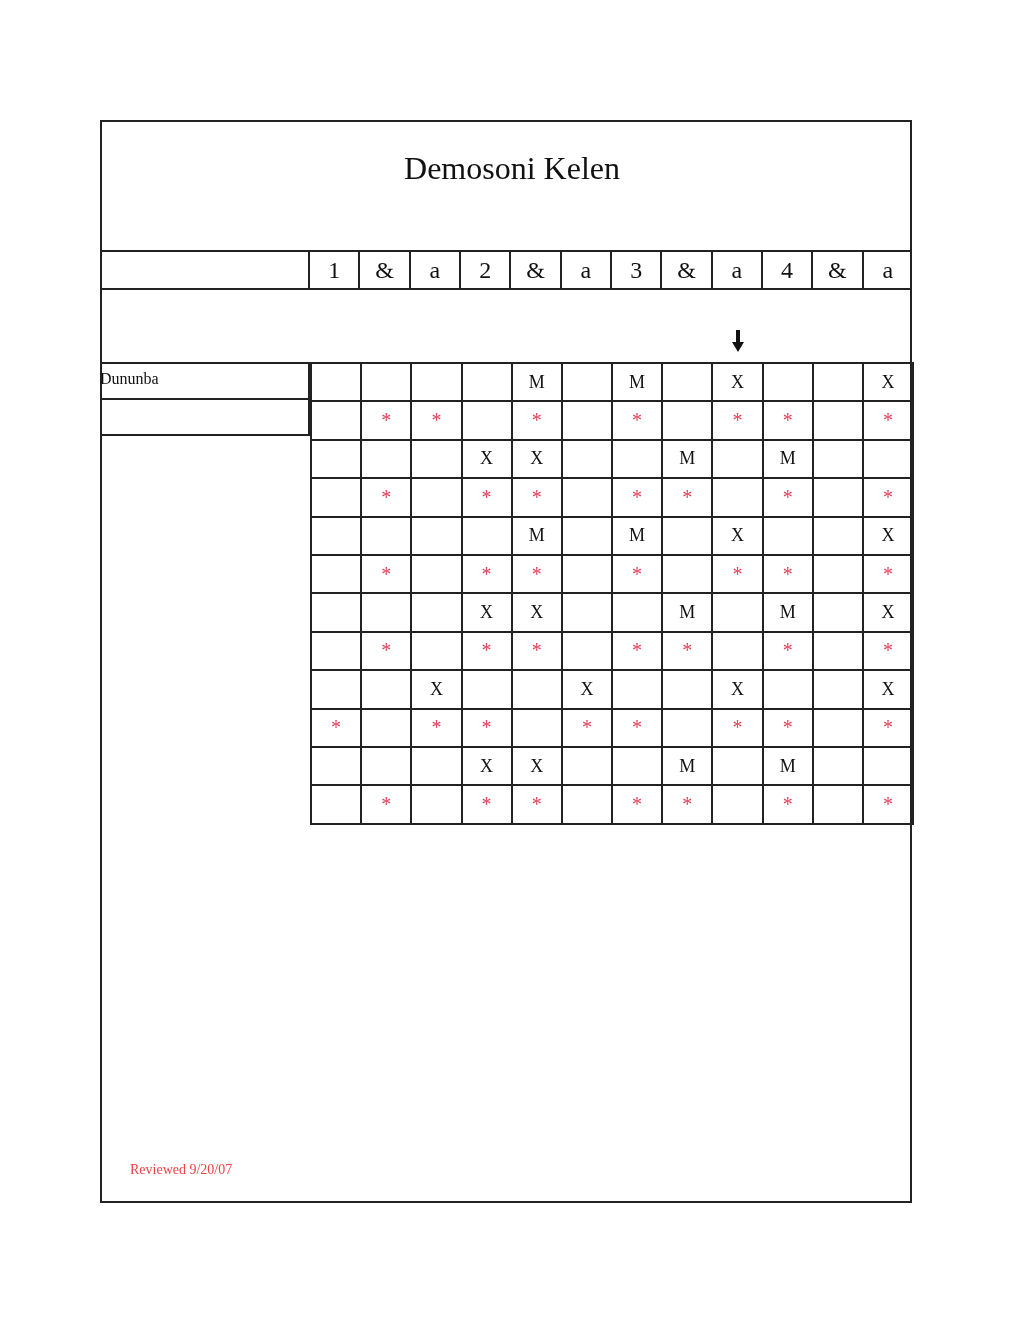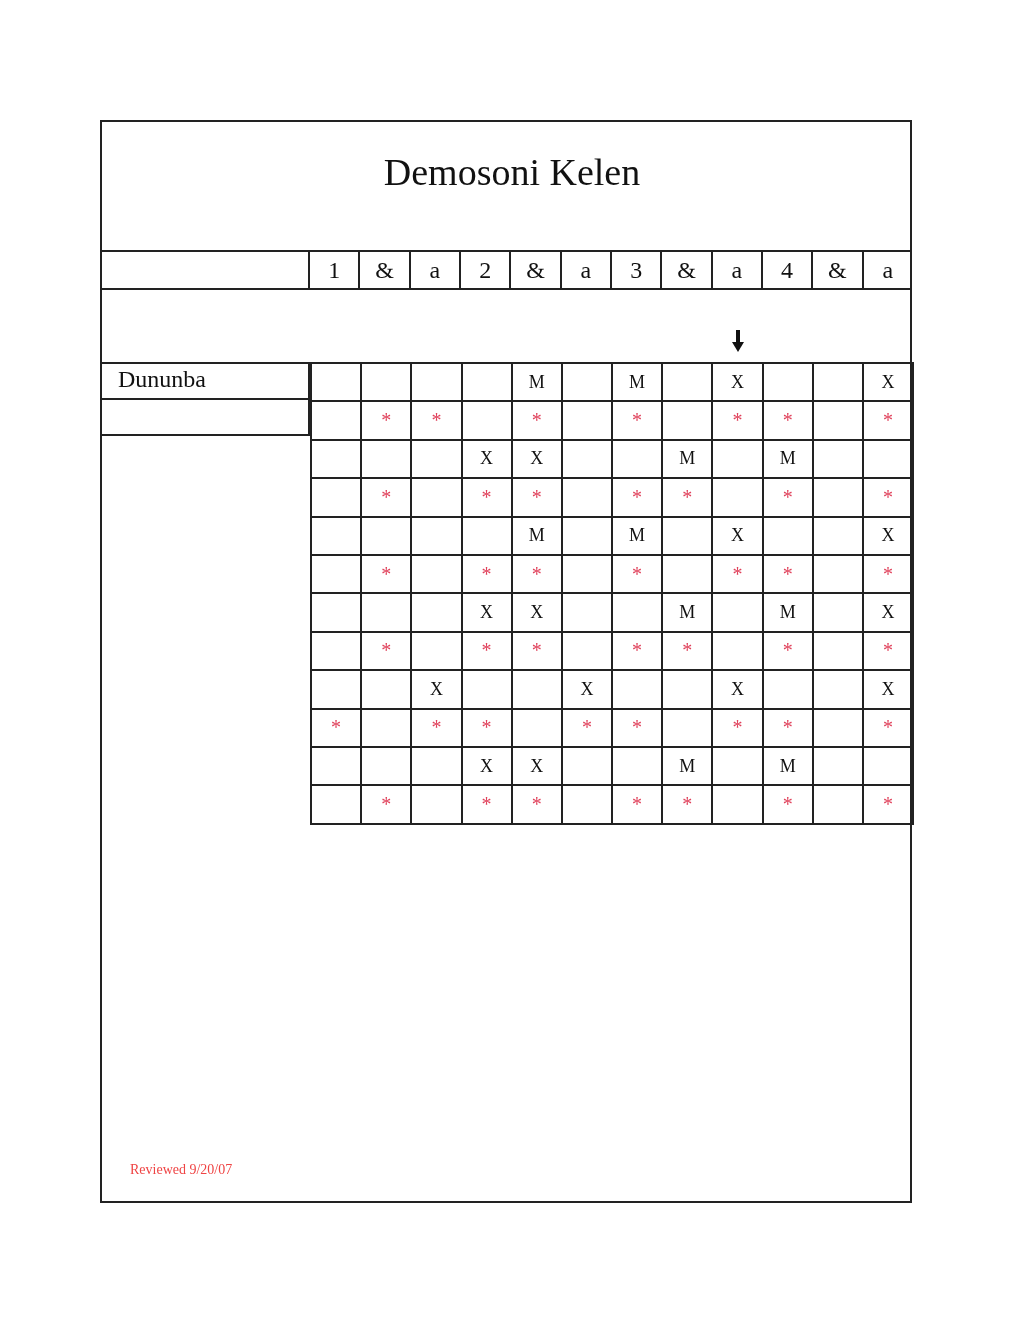--- a/index.html
+++ b/index.html
@@ -1,24 +1,24 @@
 <!DOCTYPE html>
 <html><head>
   <meta charset="utf-8">
   <style>
     html, body { margin: 0; padding: 0; background: #ffffff; }
     body { width: 1024px; height: 1325px; position: relative; font-family: "Liberation Serif", serif; color: #111; }
     .page-frame { position: absolute; left: 100px; top: 120px; width: 812px; height: 1083px; border: 2px solid #222; box-sizing: border-box; }
-    .title { position: absolute; left: 0; right: 0; top: 150px; text-align: center; font-size: 38px; }
+    .title { position: absolute; left: 0; right: 0; top: 150px; text-align: center; font-size: 32px; }
     .header-row { position: absolute; left: 100px; top: 250px; width: 812px; height: 40px; border-top: 2px solid #222; border-bottom: 2px solid #222; box-sizing: border-box; display: flex; }
     .header-label { width: 210px; border-right: 2px solid #222; box-sizing: border-box; }
     .beat { flex: 1; border-right: 2px solid #222; box-sizing: border-box; display: flex; align-items: center; justify-content: center; font-size: 24px; }
     .beat:last-child { border-right: none; }
     .arrow { position: absolute; left: 732px; top: 330px; width: 12px; height: 22px; }
-    .inst-label { position: absolute; left: 100px; width: 210px; height: 38px; border: 2px solid #222; border-left: none; box-sizing: border-box; font-size: 24px; padding-left: 18px; line-height: 30px; }
+    .inst-label { position: absolute; left: 100px; width: 210px; height: 38px; border: 2px solid #222; border-left: none; box-sizing: border-box; font-size: 16px; line-height: 30px; }
     .grid { position: absolute; left: 310px; top: 362px; width: 604px; border-left: 2px solid #222; border-top: 2px solid #222; box-sizing: border-box; }
     .grow { display: flex; height: 38.4px; border-bottom: 2px solid #222; box-sizing: border-box; }
     .cell { flex: 1; border-right: 2px solid #222; box-sizing: border-box; display: flex; align-items: center; justify-content: center; font-size: 18px; }
     .cell.star { color: #e0405a; font-size: 20px; }
     .footer { position: absolute; left: 130px; top: 1162px; font-size: 14px; color: #ef4444; }
   </style>
 </head>
 <body>
 
 <div class="page-frame"></div>

